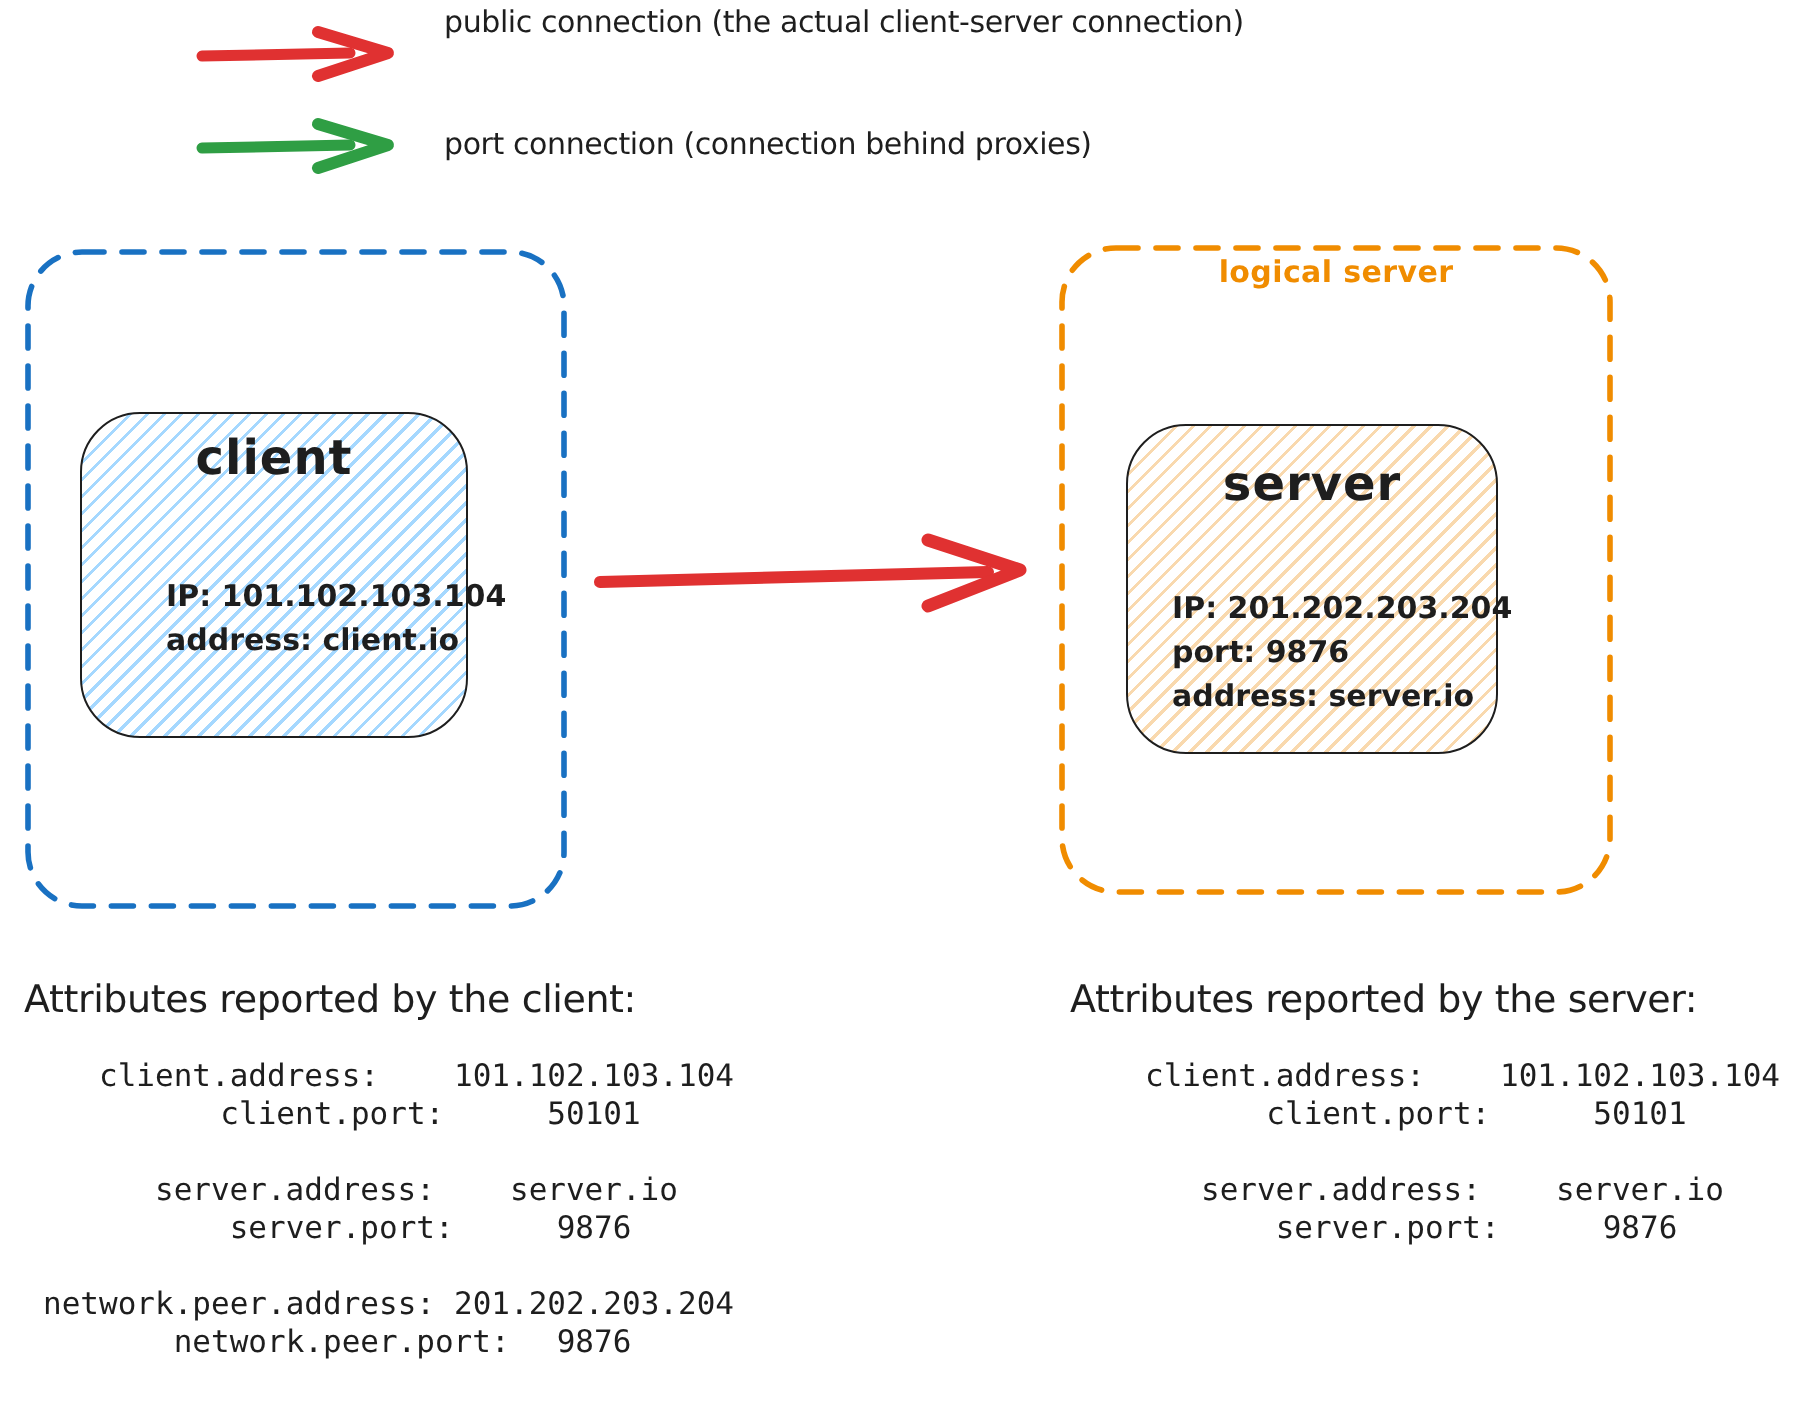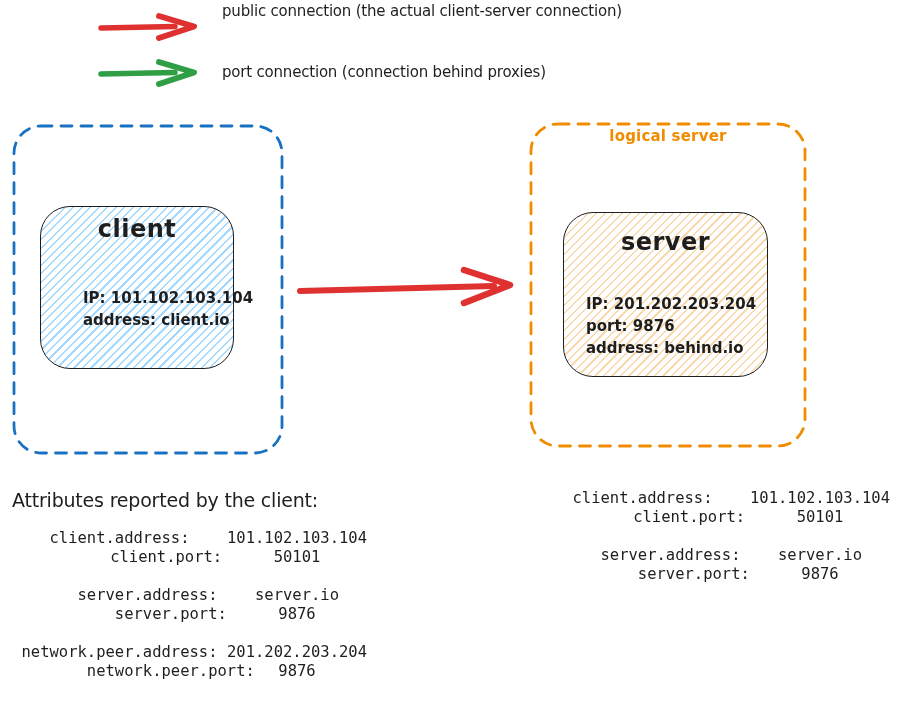--- a/index.html
+++ b/index.html
@@ -76,26 +76,26 @@
       </div>
     </div>
   </div>
 
   <div class="logical-box" style="left:529px;top:122px;width:278px;height:326px;">
     <svg width="278" height="326" viewBox="0 0 278 326">
       <rect x="2" y="2" width="274" height="322" rx="27" fill="none" stroke="#f08c00" stroke-width="2.8" stroke-dasharray="11 9" stroke-linecap="round"></rect>
     </svg>
     <div class="logical-label orange">logical server</div>
 
-    <div class="node server-node" style="left:34px;top:90px;width:205px;height:165px;">
+    <div class="node server-node" style="left:34px;top:90px;width:186px;height:165px;">
       <div class="node-title" style="top:15px">server</div>
       <div class="node-lines" style="left:22px;top:80px;">
         <div>IP: 201.202.203.204</div>
         <div>port: 9876</div>
-        <div>address: behind.io</div>
+        <div>address: server.io</div>
       </div>
     </div>
   </div>
 
   <svg class="arrow" style="left:294px;top:263px" width="224" height="48" viewBox="0 0 224 48">
     <path d="M6 28 L200 23" stroke="#e03131" stroke-width="6"></path>
     <path d="M170 7 L216 22 L170 40" stroke="#e03131" stroke-width="6.5"></path>
   </svg>
 
   <div class="attr-block" style="left:12px;top:489px;">
@@ -120,20 +120,21 @@
       <div class="attr-row">
         <span class="attr-key">network.peer.address:</span><span class="attr-val">201.202.203.204</span>
       </div>
       <div class="attr-row">
         <span class="attr-key">network.peer.port:</span><span class="attr-val">9876</span>
       </div>
     </div>
   </div>
 
   <div class="attr-block" style="left:535px;top:489px;">
+    <h3 class="attr-title">Attributes reported by the server:</h3>
     <div class="attr-group">
       <div class="attr-row">
         <span class="attr-key">client.address:</span><span class="attr-val">101.102.103.104</span>
       </div>
       <div class="attr-row">
         <span class="attr-key">client.port:</span><span class="attr-val">50101</span>
       </div>
     </div>
     <div class="attr-group">
       <div class="attr-row">

